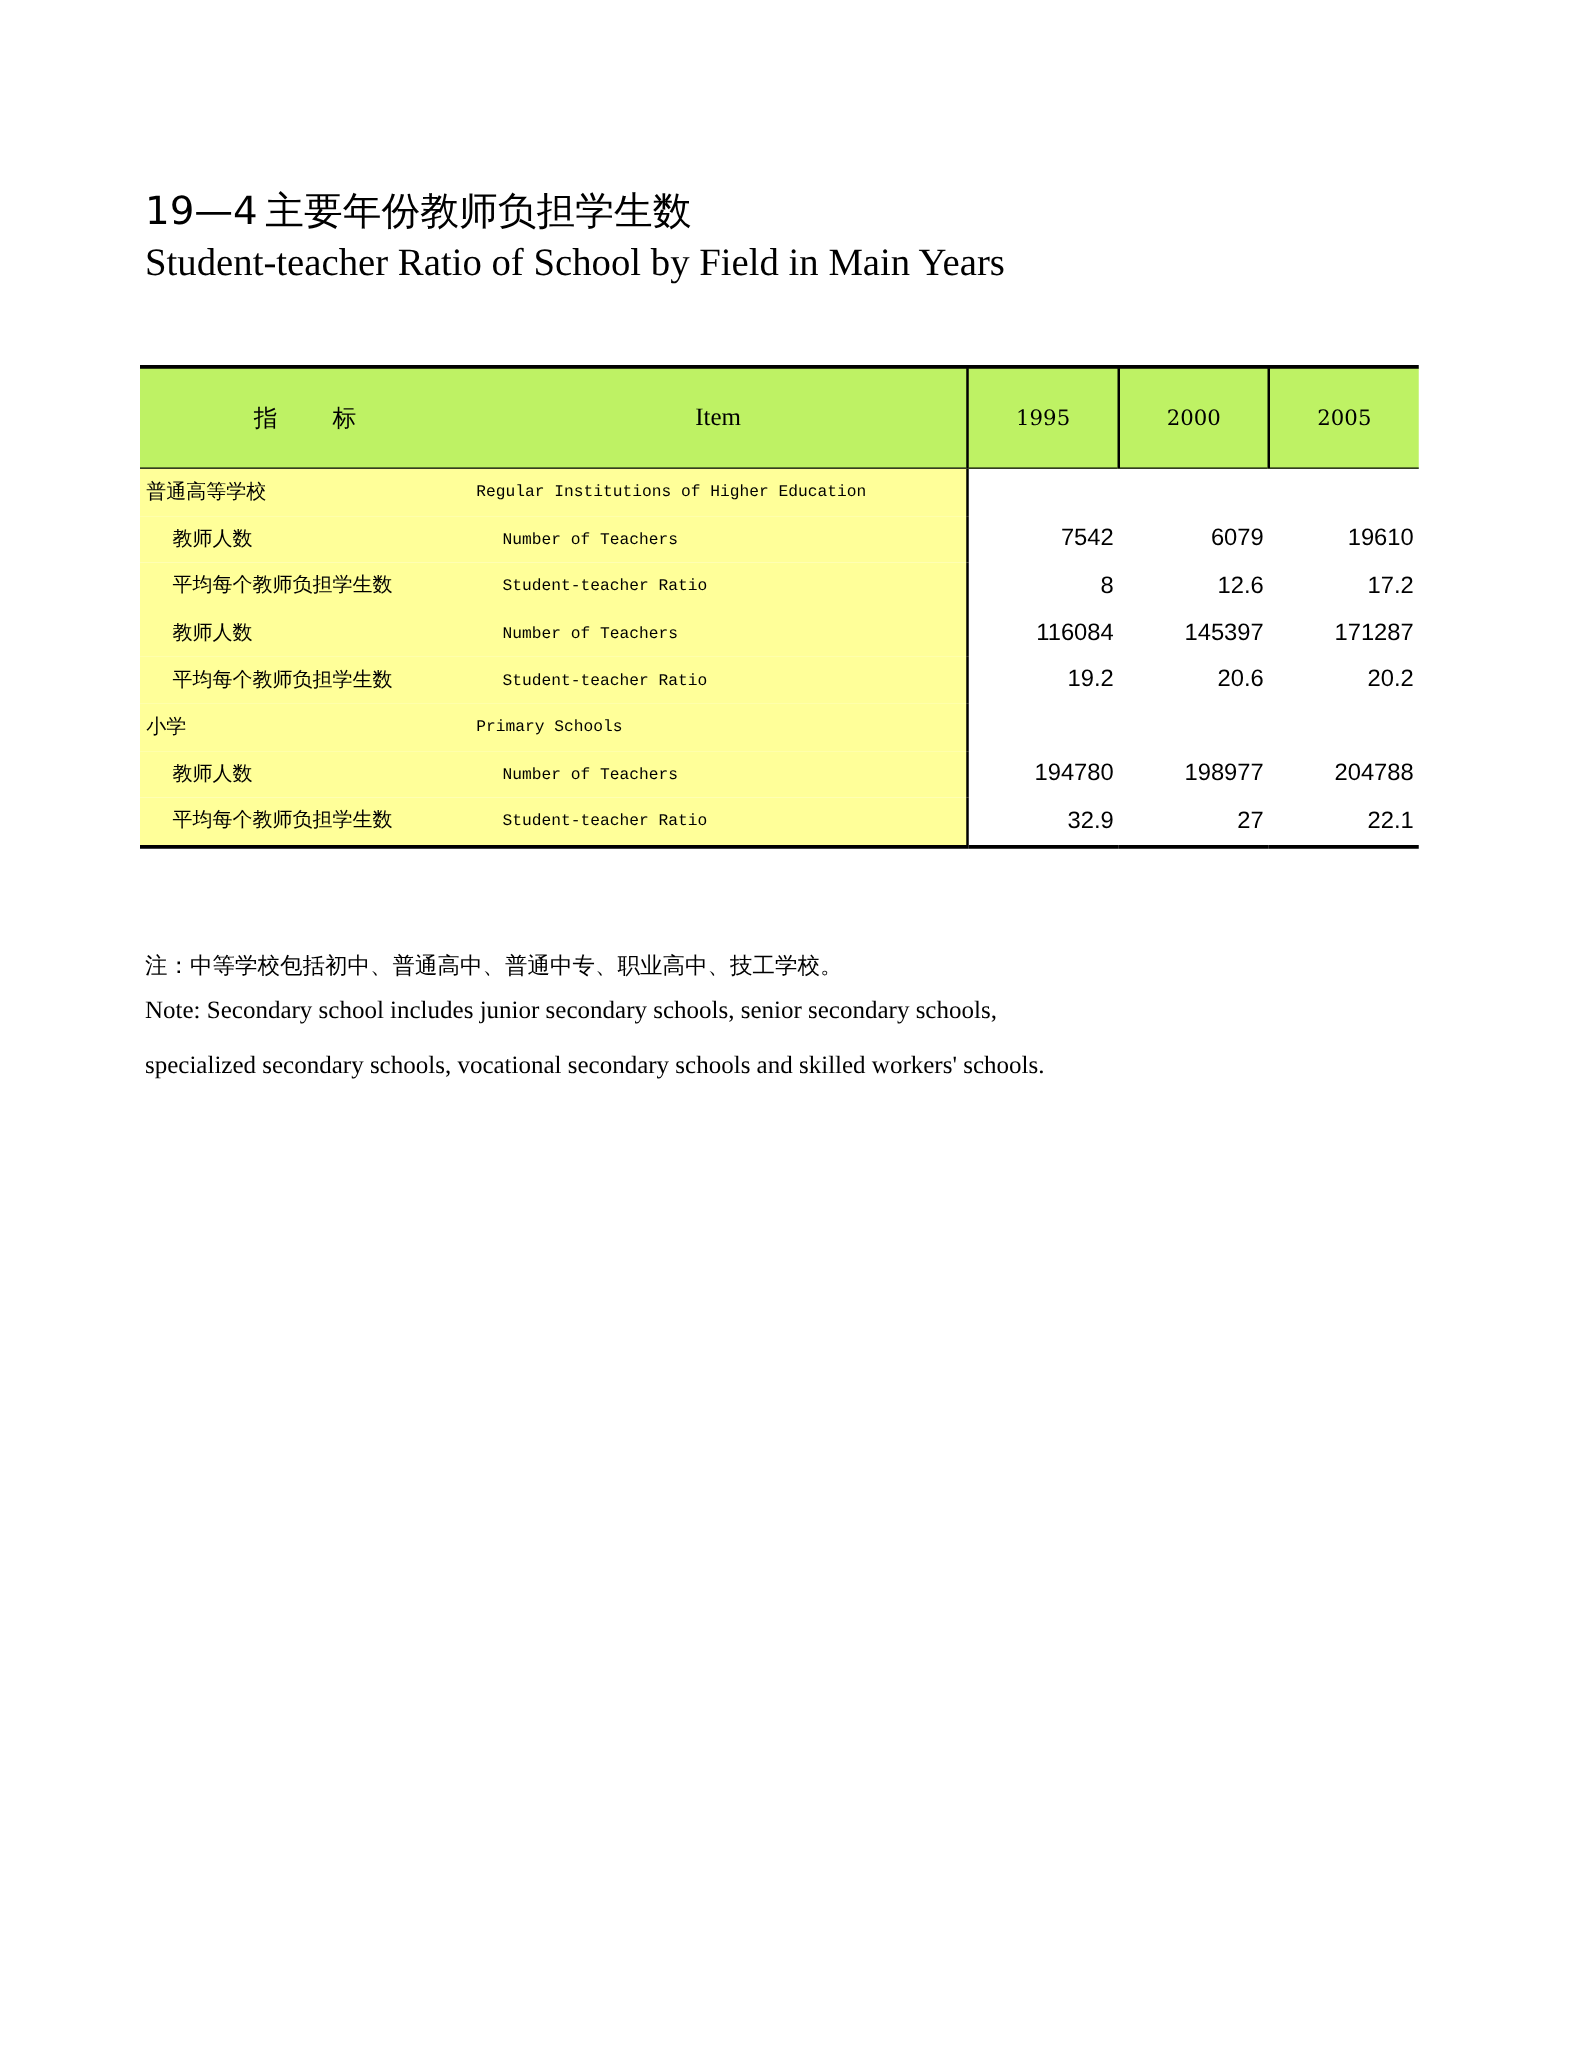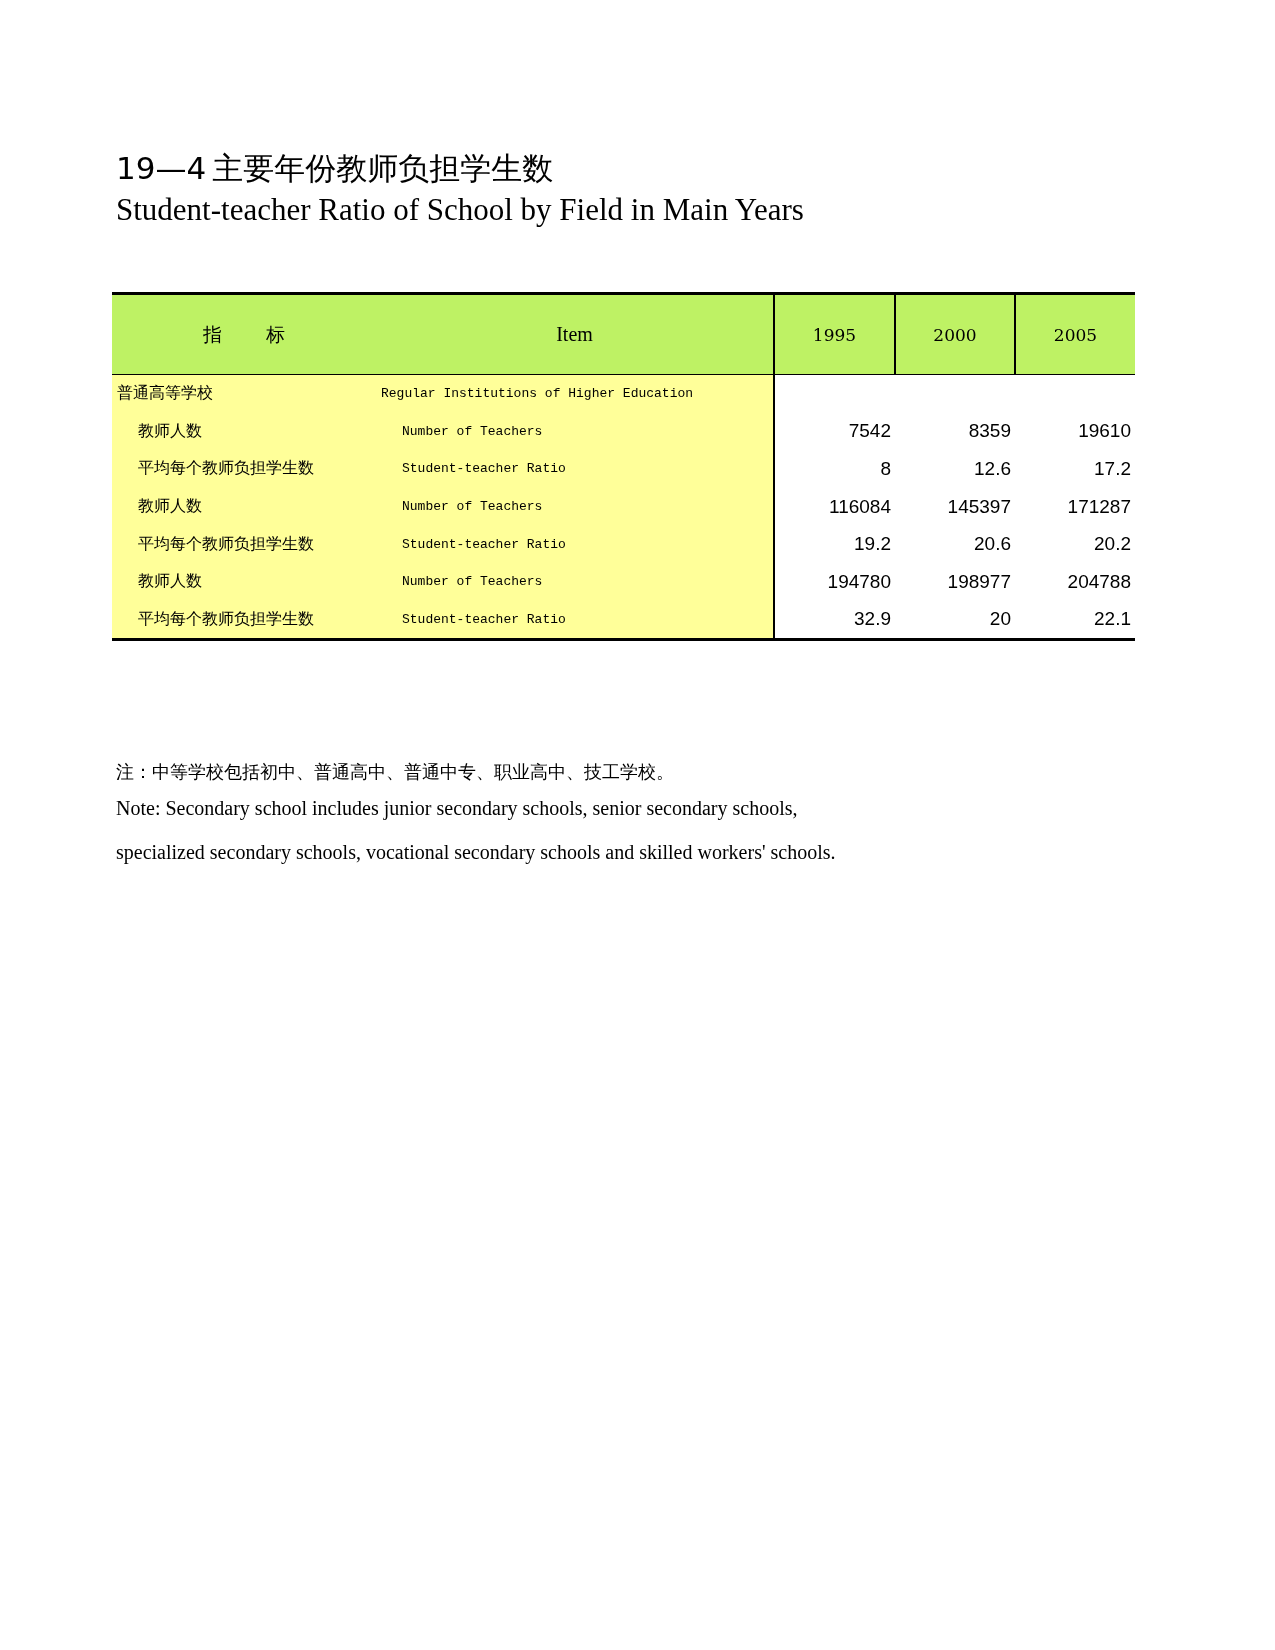--- a/index.html
+++ b/index.html
@@ -59,21 +59,21 @@
       <td class="cn">普通高等学校</td>
       <td class="en">Regular Institutions of Higher Education</td>
       <td class="val first-val"></td>
       <td class="val"></td>
       <td class="val"></td>
     </tr>
     <tr>
       <td class="cn sub">教师人数</td>
       <td class="en sub">Number of Teachers</td>
       <td class="val first-val">7542</td>
-      <td class="val">8359</td>
+      <td class="val">6079</td>
       <td class="val">19610</td>
     </tr>
     <tr>
       <td class="cn sub">平均每个教师负担学生数</td>
       <td class="en sub">Student-teacher Ratio</td>
       <td class="val first-val">8</td>
       <td class="val">12.6</td>
       <td class="val">17.2</td>
     </tr>
     <tr>
@@ -84,31 +84,38 @@
       <td class="val">171287</td>
     </tr>
     <tr>
       <td class="cn sub">平均每个教师负担学生数</td>
       <td class="en sub">Student-teacher Ratio</td>
       <td class="val first-val">19.2</td>
       <td class="val">20.6</td>
       <td class="val">20.2</td>
     </tr>
     <tr>
+      <td class="cn">小学</td>
+      <td class="en">Primary Schools</td>
+      <td class="val first-val"></td>
+      <td class="val"></td>
+      <td class="val"></td>
+    </tr>
+    <tr>
       <td class="cn sub">教师人数</td>
       <td class="en sub">Number of Teachers</td>
       <td class="val first-val">194780</td>
       <td class="val">198977</td>
       <td class="val">204788</td>
     </tr>
     <tr>
       <td class="cn sub">平均每个教师负担学生数</td>
       <td class="en sub">Student-teacher Ratio</td>
       <td class="val first-val">32.9</td>
-      <td class="val">20</td>
+      <td class="val">27</td>
       <td class="val">22.1</td>
     </tr>
   </tbody>
 </table>
 
 <div class="note note-cn">注：中等学校包括初中、普通高中、普通中专、职业高中、技工学校。</div>
 <div class="note note-en1">Note: Secondary school includes junior secondary schools, senior secondary schools,</div>
 <div class="note note-en2">specialized secondary schools, vocational secondary schools and skilled workers' schools.</div>
 
 </body></html>

